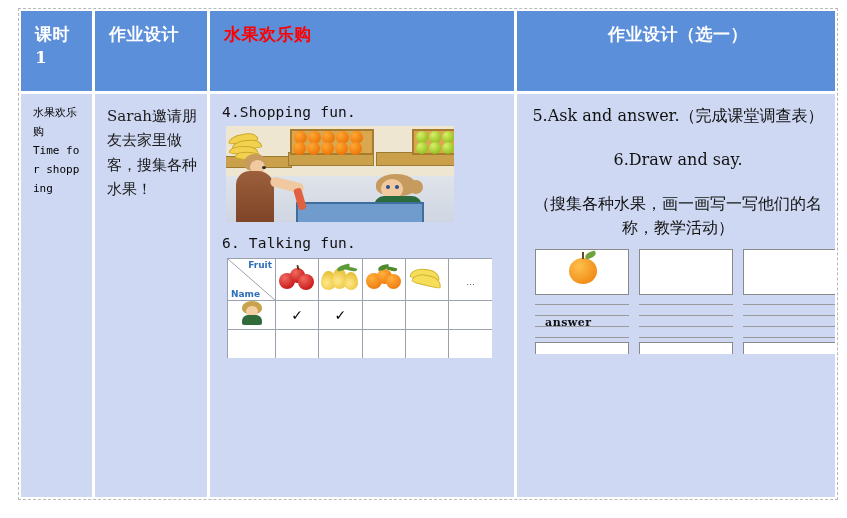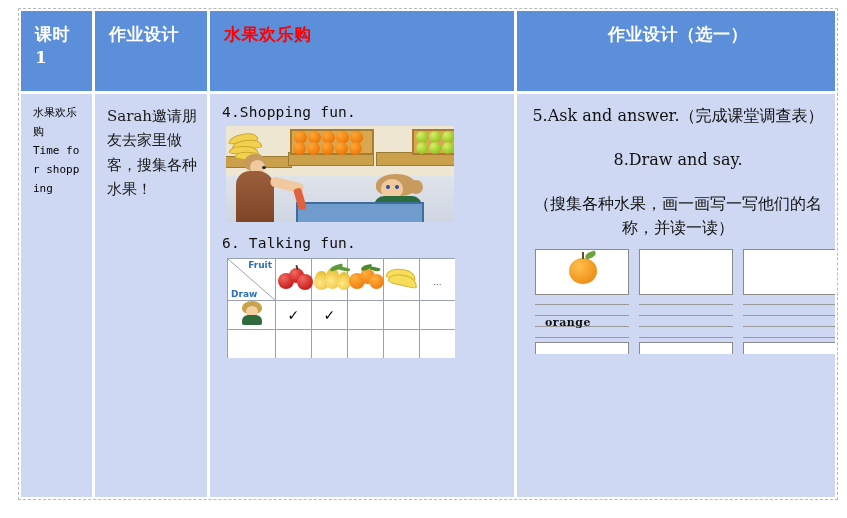--- a/index.html
+++ b/index.html
@@ -139,21 +139,21 @@
     box-sizing: border-box;
     background: #6f9ccd;
     border: 2px solid #3f6d9e;
   }
 
   
   .fruittbl {
     margin: 7px 0 0 5px;
     border-collapse: collapse;
     table-layout: fixed;
-    width: 228px;
+    width: 265px;
     background: #22c55e;
     padding-left: 48px;
   }
   .fruittbl td {
     border: 1px solid #9aa3ad;
     padding: 0;
     height: 28px;
     text-align: center;
     vertical-align: middle;
     background: #ffffff;
@@ -423,21 +423,21 @@
         <table class="fruittbl">
           <tbody>
                 <tr>
             <td class="hdcell">
               <div class="diag">
                 <svg width="48" height="42" viewBox="0 0 48 42">
                         <line x1="0" y1="0" x2="48" y2="42" stroke="#9aa3ad" stroke-width="1"></line>
                       </svg>
               </div>
               <span class="lab-fruit">Fruit</span>
-              <span class="lab-name">Draw</span>
+              <span class="lab-name">Name</span>
             </td>
 
             <td>
               <span class="ficon apples">
                 <span class="apple" style="left:2px;top:8px;width:16px;height:16px;"></span>
                 <span class="apple" style="left:13px;top:3px;width:15px;height:15px;"></span>
                 <span class="apple" style="left:21px;top:9px;width:16px;height:16px;"></span>
                 <span class="stem" style="left:20px;top:0px;transform:rotate(-16deg);"></span>
               </span>
             </td>
@@ -495,39 +495,39 @@
             <td class="chk"></td>
             <td class="chk"></td>
           </tr>
         </tbody>
             </table>
       </td>
 
       <td class="bd">
         <div class="c4cjk c4blk">5.Ask  and    answer.（完成课堂调查表）</div>
         <div class="gap"></div>
-        <div class="c4cjk c4blk">8.Draw  and  say.</div>
+        <div class="c4cjk c4blk">6.Draw  and  say.</div>
         <div class="gap"></div>
-        <div class="c4cjk">（搜集各种水果，画一画写一写他们的名称，并读一读）</div>
+        <div class="c4cjk">（搜集各种水果，画一画写一写他们的名称，教学活动）</div>
 
         <div class="cards">
 
           <div class="card" style="left:0px;">
             <div class="box">
               <span class="cardorange">
                 <span class="st"></span>
                     <span class="lf"></span>
               </span>
             </div>
             <div class="lines">
               <i style="top:0px"></i>
                   <i style="top:11px"></i>
                   <i style="top:22px"></i>
                   <i style="top:33px"></i>
-              <span class="wordlbl">orange</span>
+              <span class="wordlbl">answer</span>
             </div>
             <div class="botbox"></div>
           </div>
 
           <div class="card" style="left:104px;">
             <div class="box"></div>
             <div class="lines">
               <i style="top:0px"></i>
                   <i style="top:11px"></i>
                   <i style="top:22px"></i>

